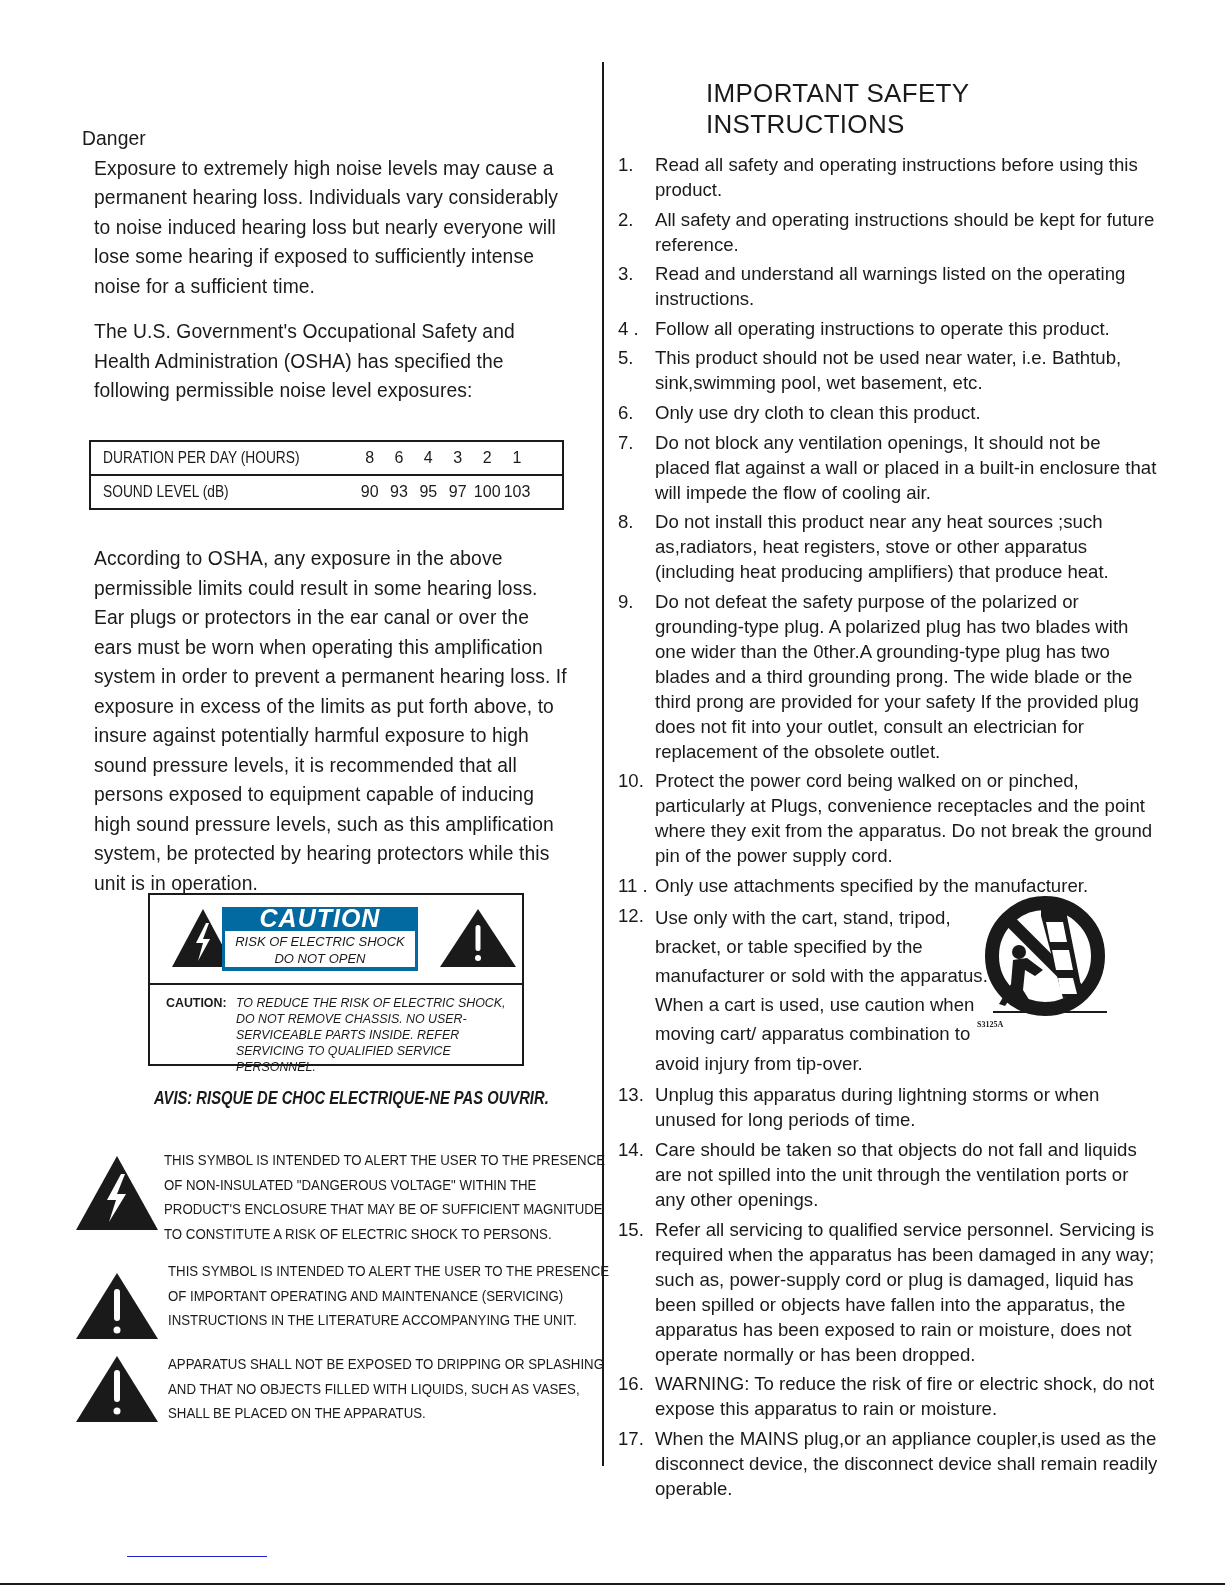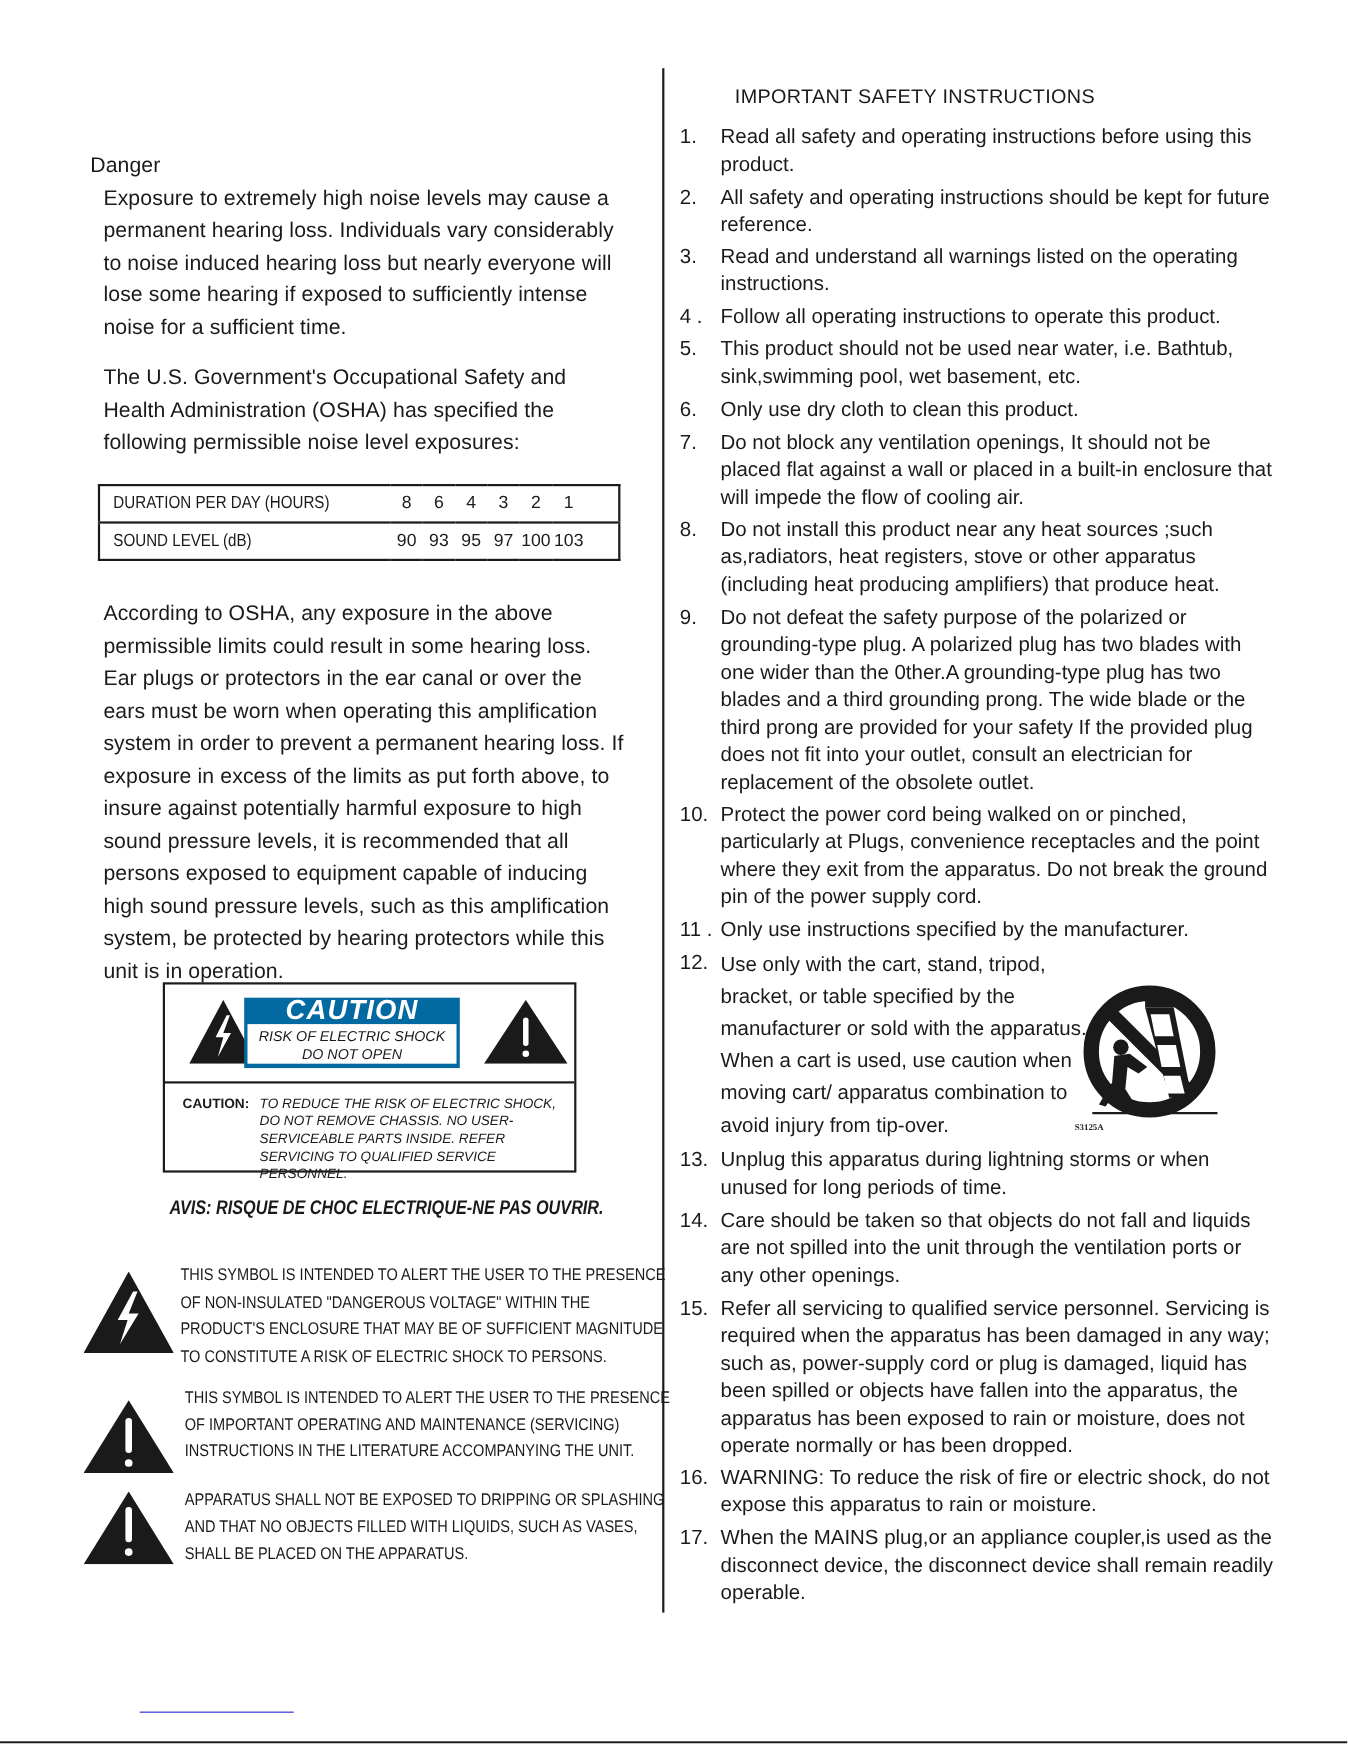--- a/index.html
+++ b/index.html
@@ -1,17 +1,17 @@
 <!DOCTYPE html>
 <html><head>
 <meta charset="utf-8">
 <style>
   html, body { margin: 0; padding: 0; background: #ffffff; }
   body { width: 1225px; height: 1585px; position: relative; overflow: hidden; font-family: "Liberation Sans", sans-serif; color: #1a1a1a; }
-  .col-left { position: absolute; left: 82px; top: 136px; width: 500px; }
+  .col-left { position: absolute; left: 82px; top: 124px; width: 500px; }
   .col-right { position: absolute; left: 618px; top: 78px; width: 540px; }
   .divider { position: absolute; left: 602px; top: 62px; width: 2px; height: 1404px; background: #1a1a1a; }
   .para { font-size: 19.3px; line-height: 29.5px; margin: 12px; letter-spacing: 0.1px; }
   .para + .para { margin-top: 16px; }
   .para.danger-title { margin: 0; }
   .noise-table { position: absolute; left: 89px; top: 440px; width: 475px; border: 2px solid #1a1a1a; border-collapse: collapse; font-size: 16px; transform-origin: left; }
   .noise-table td { padding: 5px 0; height: 22px; white-space: nowrap; font-stretch: condensed; }
   .noise-table tr + tr td { border-top: 2px solid #1a1a1a; }
   .noise-table .lbl { padding-left: 14px; width: 250px; transform: scaleX(0.86); transform-origin: left; display: inline-block; }
   .noise-table .num { text-align: center; width: 30px; }
@@ -27,21 +27,21 @@
   .caution-bottom { position: absolute; left: 16px; top: 100px; right: 6px; font-size: 12.4px; line-height: 16px; }
   .caution-bottom .cb-label { font-weight: bold; position: absolute; left: 0; top: 0; }
   .caution-bottom .cb-text { font-style: italic; margin-left: 70px; display: block; }
 
   .avis { position: absolute; left: 154px; top: 1088px; font-size: 18px; font-weight: bold; font-style: italic; transform: scaleX(0.82); transform-origin: left; white-space: nowrap; }
 
   .symbol-row { position: absolute; left: 76px; width: 520px; }
   .symbol-row .sym-icon { position: absolute; left: 0; top: 0; }
   .symbol-row .sym-text { position: absolute; left: 88px; top: 0; width: 500px; font-size: 15.4px; line-height: 24.5px; transform: scaleX(0.86); transform-origin: left; white-space: nowrap; }
 
-  .right-title { font-size: 18px; letter-spacing: 0.3px; margin: 0 0 12px 50px; font-weight: normal; }
+  .right-title { font-size: 26px; letter-spacing: 0.3px; margin: 0 0 12px 88px; font-weight: normal; }
   .item { position: relative; padding-left: 37px; font-size: 18.6px; line-height: 25px; margin-bottom: 4.6px; }
   .item .num { position: absolute; left: 0; top: 0; }
   .item.narrow .body { display: block; width: 352px; line-height: 29.2px; }
   .cart-icon { position: absolute; left: 983px; top: 894px; }
   .cart-code { position: absolute; left: 977px; top: 1020px; font-size: 8px; font-family: Liberation Serif, serif; font-weight: bold; }
 
   .footer-link { position: absolute; left: 127px; top: 1556px; width: 140px; height: 1px; background: #2222cc; }
   .footer-rule { position: absolute; left: 0; right: 0; top: 1583px; height: 2px; background: #1a1a1a; }
 </style>
 </head>
@@ -154,21 +154,21 @@
     <div class="item"><span class="num">1.</span><span class="body">Read all safety and operating instructions before using this product.</span></div>
     <div class="item"><span class="num">2.</span><span class="body">All safety and operating instructions should be kept for future reference.</span></div>
     <div class="item"><span class="num">3.</span><span class="body">Read and understand all warnings listed on the operating instructions.</span></div>
     <div class="item"><span class="num">4 .</span><span class="body">Follow all operating instructions to operate this product.</span></div>
     <div class="item"><span class="num">5.</span><span class="body">This product should not be used near water, i.e. Bathtub, sink,swimming pool, wet basement, etc.</span></div>
     <div class="item"><span class="num">6.</span><span class="body">Only use dry cloth to clean this product.</span></div>
     <div class="item"><span class="num">7.</span><span class="body">Do not block any ventilation openings, It should not be placed flat against a wall or placed in a built-in enclosure that will impede the flow of cooling air.</span></div>
     <div class="item"><span class="num">8.</span><span class="body"> Do not install this product near any heat sources ;such as,radiators, heat registers, stove or other apparatus (including heat producing amplifiers) that produce heat.</span></div>
     <div class="item"><span class="num">9.</span><span class="body">Do not defeat the safety purpose of the polarized or grounding-type plug. A polarized plug has two blades with one wider than the 0ther.A grounding-type plug has two blades and a third grounding prong. The wide blade or the third prong are provided for your safety If the provided plug does not fit into your outlet, consult an electrician for replacement of the obsolete outlet.</span></div>
     <div class="item"><span class="num">10.</span><span class="body">Protect the power cord being walked on or pinched, particularly at Plugs, convenience receptacles and the point where they exit from the apparatus. Do not break the ground pin of the power supply cord.</span></div>
-    <div class="item"><span class="num">11 .</span><span class="body">Only use instructions specified by the manufacturer.</span></div>
+    <div class="item"><span class="num">11 .</span><span class="body">Only use attachments specified by the manufacturer.</span></div>
     <div class="item narrow">
         <span class="num">12.</span>
         <span class="body">Use only with the cart, stand, tripod, bracket, or table specified by the manufacturer or sold with the apparatus. When a cart is used, use  caution when moving cart/ apparatus combination to avoid injury from tip-over.</span>
       </div>
     <div class="item"><span class="num">13.</span><span class="body">Unplug this apparatus during lightning storms or when unused for long periods of time.</span></div>
     <div class="item"><span class="num">14.</span><span class="body">Care should be taken so that objects do not fall and liquids are not spilled into the unit through the ventilation ports or any other openings.</span></div>
     <div class="item"><span class="num">15.</span><span class="body">Refer all servicing to qualified service personnel. Servicing is required when the apparatus has been damaged in any way; such as, power-supply cord or plug is damaged, liquid has been spilled or objects have fallen into the apparatus, the apparatus has been exposed to rain or moisture, does not operate normally or has been dropped.</span></div>
     <div class="item"><span class="num">16.</span><span class="body">WARNING: To reduce the risk of fire or electric shock, do not expose this apparatus to rain or moisture.</span></div>
     <div class="item"><span class="num">17.</span><span class="body">When the MAINS plug,or an appliance coupler,is used as the disconnect device, the disconnect device shall remain readily operable.</span></div>
   </div>

